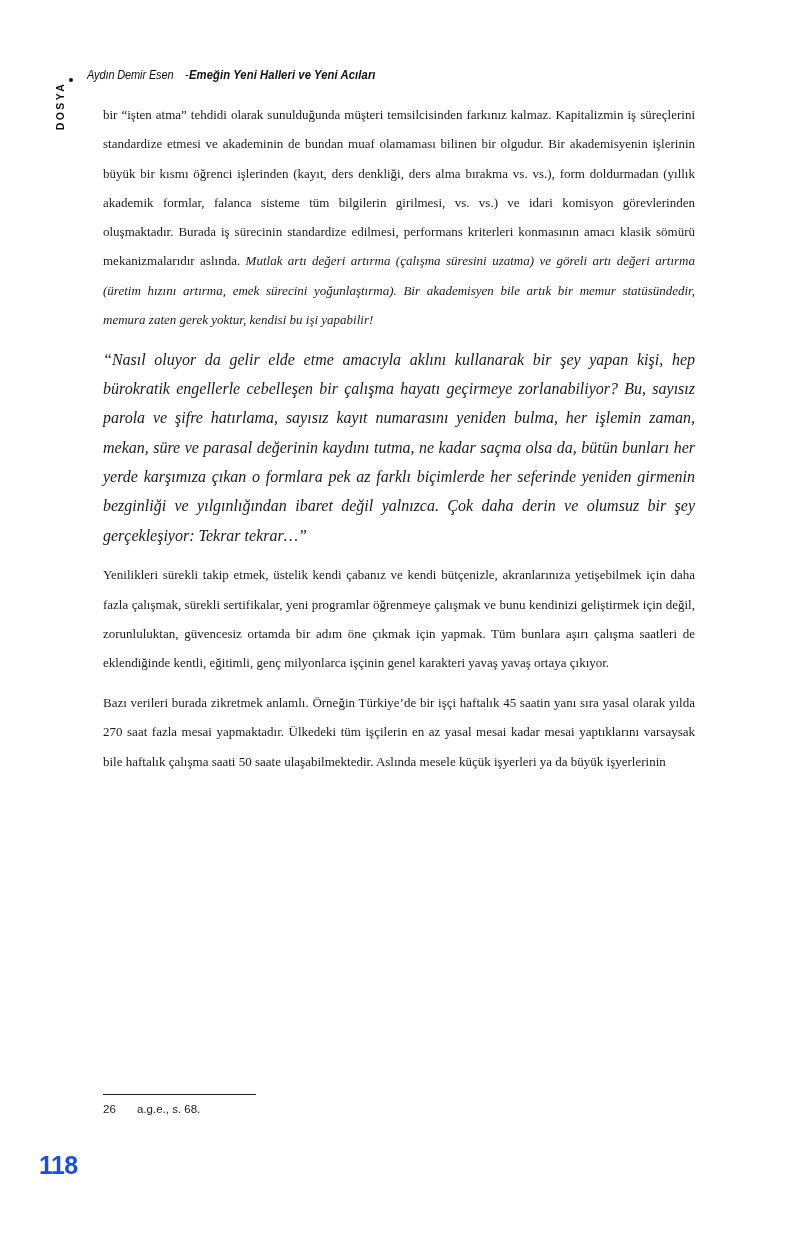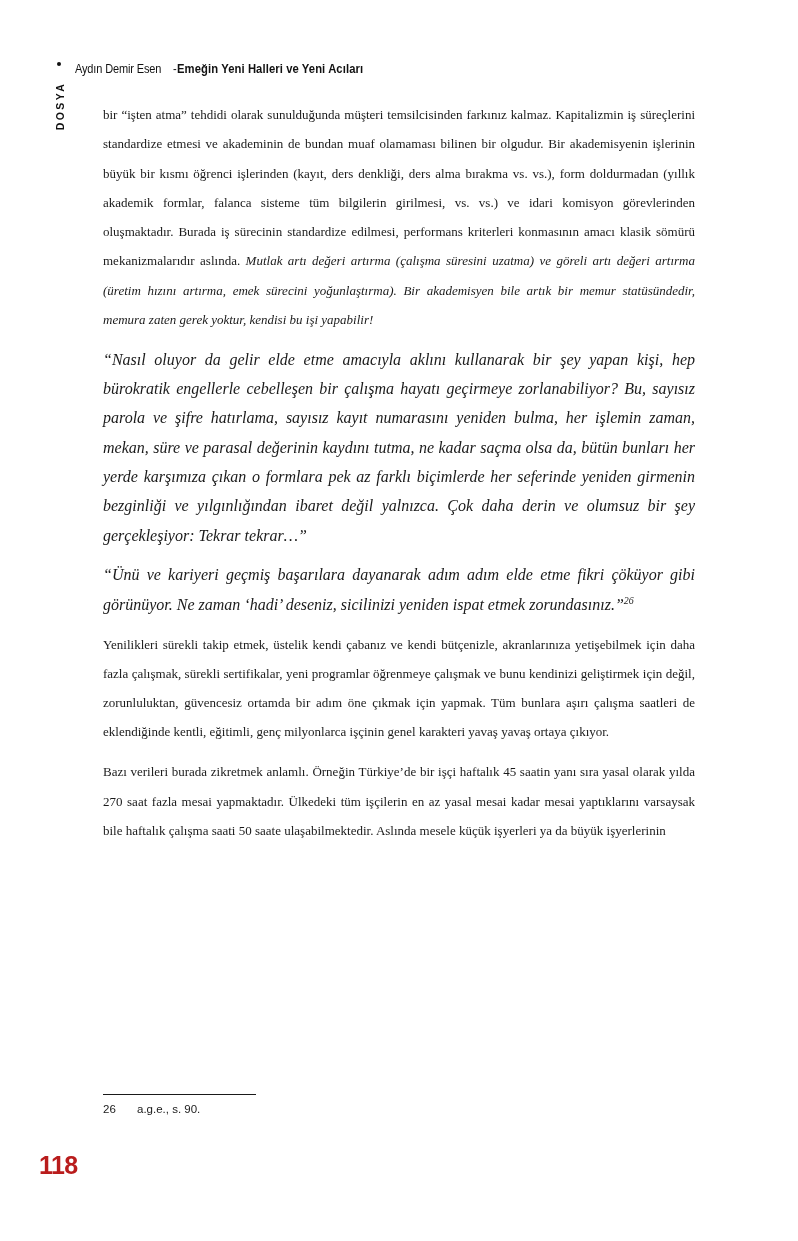--- a/index.html
+++ b/index.html
@@ -12,31 +12,32 @@
     height: 1241px;
     position: relative;
     font-family: "Liberation Serif", serif;
     color: #1a1a1a;
     overflow: hidden;
   }
 
   
   .running-header {
     position: absolute;
-    left: 57px;
+    left: 69px;
     top: 62px;
     width: 700px;
     height: 20px;
     display: flex;
-    align-items: flex-start;
+    align-items: flex-end;
     font-family: "Liberation Sans", sans-serif;
     font-size: 12.5px;
     letter-spacing: -0.15px;
     color: #111111;
     white-space: nowrap;
+    font-style: italic;
   }
   .hdr-bullet {
     display: inline-block;
     width: 4px;
     height: 4px;
     border-radius: 50%;
     background: #111111;
     margin-right: 14px;
     flex: 0 0 auto;
   }
@@ -137,21 +138,21 @@
   .footnote-text { flex: 1 1 auto; }
 
   
   .folio {
     position: absolute;
     left: 39px;
     top: 1151px;
     font-family: "Liberation Sans", sans-serif;
     font-size: 25px;
     font-weight: 700;
-    color: #b91c1c;
+    color: #1d4ed8;
     letter-spacing: -0.6px;
   }
 </style>
 </head>
 <body>
 
 <div class="running-header">
   <span class="hdr-bullet"></span>
   <span class="hdr-author">Aydın Demir Esen</span>
   <span class="hdr-sep"> - </span>
@@ -159,29 +160,28 @@
 </div>
 
 <div class="section-tag">DOSYA</div>
 
 <div class="text-column">
 
   <p class="body-para"><span>bir “işten atma” tehdidi olarak sunulduğunda müşteri temsilcisinden farkınız kalmaz. Kapitalizmin iş süreçlerini standardize etmesi ve akademinin de bundan muaf olamaması bilinen bir olgudur. Bir akademisyenin işlerinin büyük bir kısmı öğrenci işlerinden (kayıt, ders denkliği, ders alma bırakma vs. vs.), form doldurmadan (yıllık akademik formlar, falanca sisteme tüm bilgilerin girilmesi, vs. vs.) ve idari komisyon görevlerinden oluşmaktadır. Burada iş sürecinin standardize edilmesi, performans kriterleri konmasının amacı klasik sömürü mekanizmalarıdır aslında. </span><span class="ital">Mutlak artı değeri artırma (çalışma süresini uzatma) ve göreli artı değeri artırma (üretim hızını artırma, emek sürecini yoğunlaştırma). Bir akademisyen bile artık bir memur statüsündedir, memura zaten gerek yoktur, kendisi bu işi yapabilir!</span></p>
 
   <p class="quote-para">“Nasıl oluyor da gelir elde etme amacıyla aklını kullanarak bir şey yapan kişi, hep bürokratik engellerle cebelleşen bir çalışma hayatı geçirmeye zorlanabiliyor? Bu, sayısız parola ve şifre hatırlama, sayısız kayıt numarasını yeniden bulma, her işlemin zaman, mekan, süre ve parasal değerinin kaydını tutma, ne kadar saçma olsa da, bütün bunları her yerde karşımıza çıkan o formlara pek az farklı biçimlerde her seferinde yeniden girmenin bezginliği ve yılgınlığından ibaret değil yalnızca. Çok daha derin ve olumsuz bir şey gerçekleşiyor: Tekrar tekrar…”</p>
 
-  <p class="quote-para"><span>“Ünü ve kariyeri geçmiş başarılara dayanarak adım adım elde etme fikri çöküyor gibi görünüyor. Ne zaman ‘hadi’ deseniz, sicilinizi yeniden ispat etmek zorundasınız.”</span><sup class="fn-ref">26</sup></p>
 
   <p class="body-para">Yenilikleri sürekli takip etmek, üstelik kendi çabanız ve kendi bütçenizle, akranlarınıza yetişebilmek için daha fazla çalışmak, sürekli sertifikalar, yeni programlar öğrenmeye çalışmak ve bunu kendinizi geliştirmek için değil, zorunluluktan, güvencesiz ortamda bir adım öne çıkmak için yapmak. Tüm bunlara aşırı çalışma saatleri de eklendiğinde kentli, eğitimli, genç milyonlarca işçinin genel karakteri yavaş yavaş ortaya çıkıyor.</p>
 
   <p class="body-para">Bazı verileri burada zikretmek anlamlı. Örneğin Türkiye’de bir işçi haftalık 45 saatin yanı sıra yasal olarak yılda 270 saat fazla mesai yapmaktadır. Ülkedeki tüm işçilerin en az yasal mesai kadar mesai yaptıklarını varsaysak bile haftalık çalışma saati 50 saate ulaşabilmektedir. Aslında mesele küçük işyerleri ya da büyük işyerlerinin</p>
 
 </div>
 
 <div class="footnote-area">
   <div class="footnote-rule"></div>
   <div class="footnote-row">
     <span class="footnote-num">26</span>
-    <span class="footnote-text">a.g.e., s. 90.</span>
+    <span class="footnote-text">a.g.e., s. 68.</span>
   </div>
 </div>
 
 <div class="folio">118</div>
 
 </body></html>

